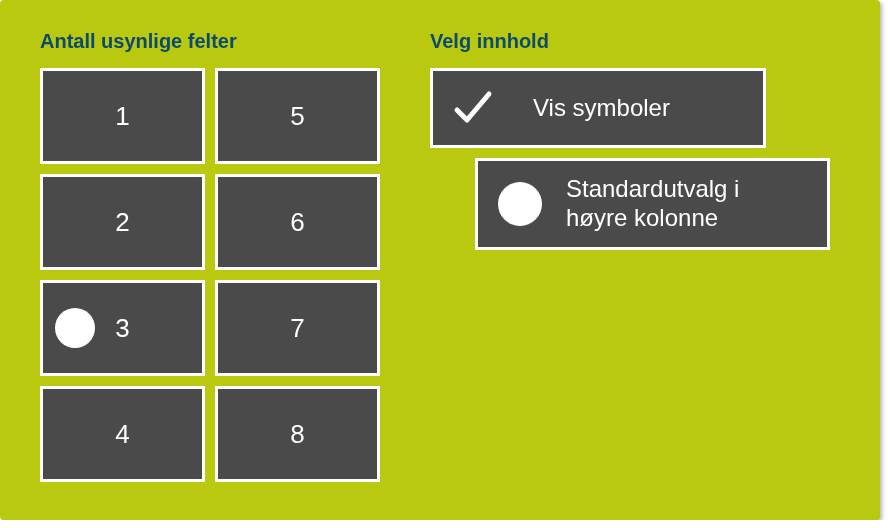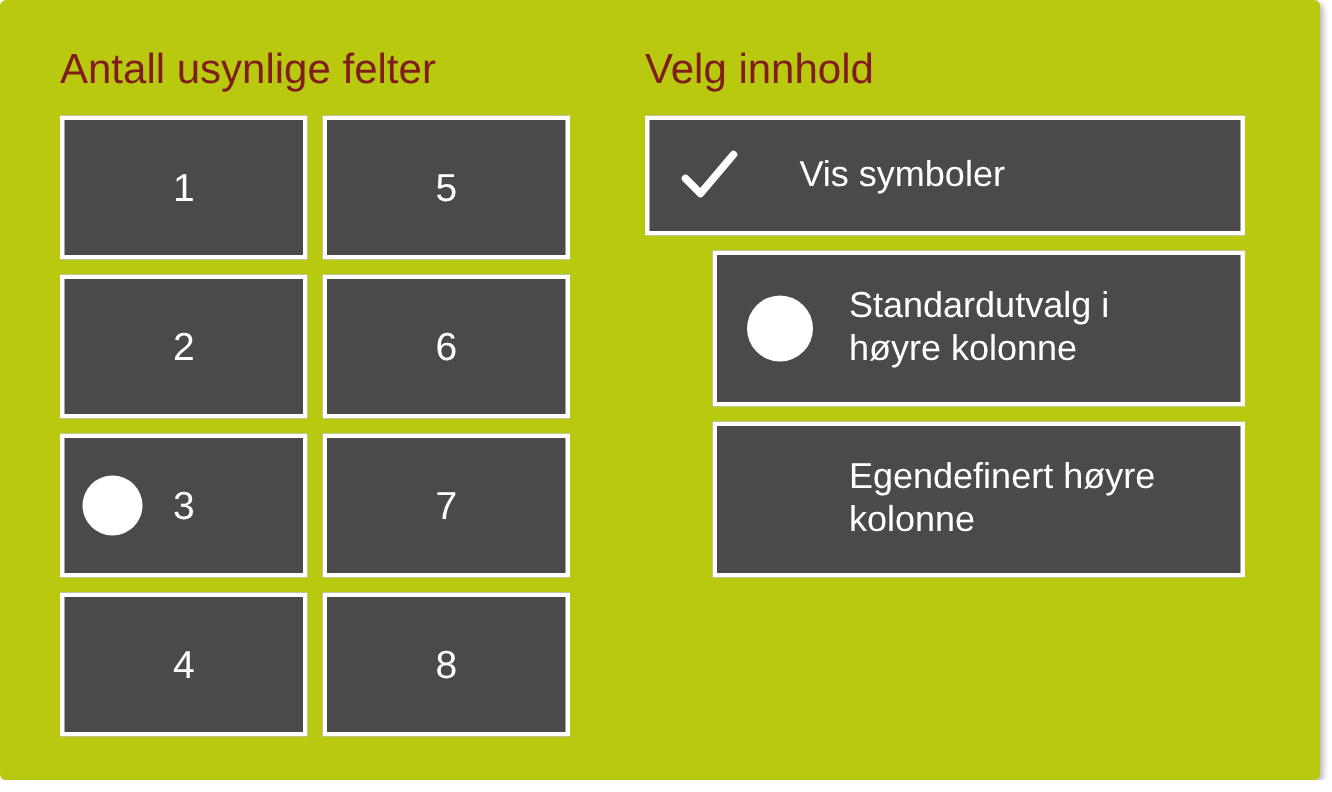--- a/index.html
+++ b/index.html
@@ -23,23 +23,23 @@
       box-shadow: 2px 2px 4px rgba(0,0,0,0.3);
       border-radius: 4px;
     }
     
     .section {
       display: flex;
       flex-direction: column;
     }
     
     .section-title {
-      color: #7f1d1d;
-      font-size: 28px;
-      font-weight: normal;
+      color: #0c4a6e;
+      font-size: 20px;
+      font-weight: bold;
       margin-bottom: 15px;
     }
     
     .number-grid {
       display: grid;
       grid-template-columns: repeat(2, 165px);
       grid-template-rows: repeat(4, 96px);
       gap: 10px;
     }
     
@@ -78,28 +78,28 @@
       border: 3px solid #ffffff;
       color: #ffffff;
       font-size: 24px;
       cursor: pointer;
       padding: 14px 20px;
       display: flex;
       align-items: center;
     }
     
     .content-button.wide {
-      width: 400px;
+      width: 336px;
       height: 80px;
       gap: 40px;
     }
     
     .content-button.narrow {
       width: 355px;
-      height: 104px;
+      height: 92px;
       margin-left: 45px;
       gap: 24px;
       line-height: 1.2;
     }
     
     .checkmark {
       width: 40px;
       height: 40px;
       flex-shrink: 0;
     }
@@ -163,21 +163,17 @@
           <path d="M 4 22 L 14 32 L 36 6" stroke="#ffffff" stroke-width="5" fill="none" stroke-linecap="round" stroke-linejoin="round"></path>
         </svg>
         <span>Vis symboler</span>
       </div>
 
       <div class="content-button narrow">
         <span class="radio-circle"></span>
         <span>Standardutvalg i høyre kolonne</span>
       </div>
 
-      <div class="content-button narrow">
-        <span class="radio-spacer"></span>
-        <span>Egendefinert høyre kolonne</span>
-      </div>
 
     </div>
   </div>
 
 </div>
 
 </body></html>

